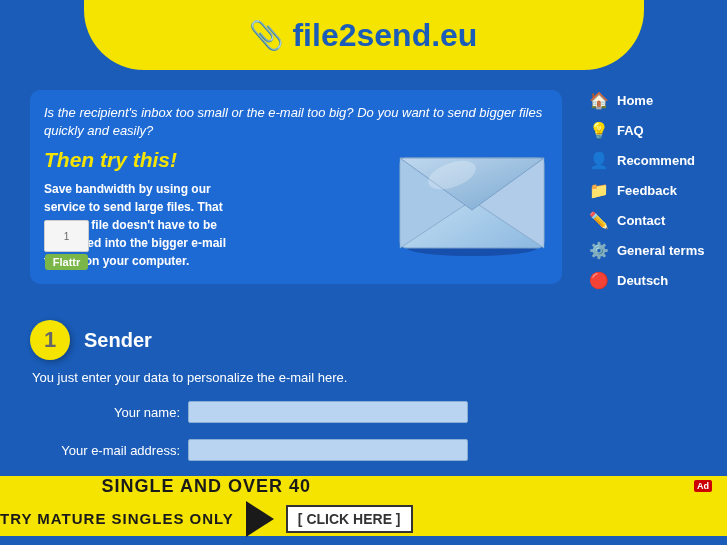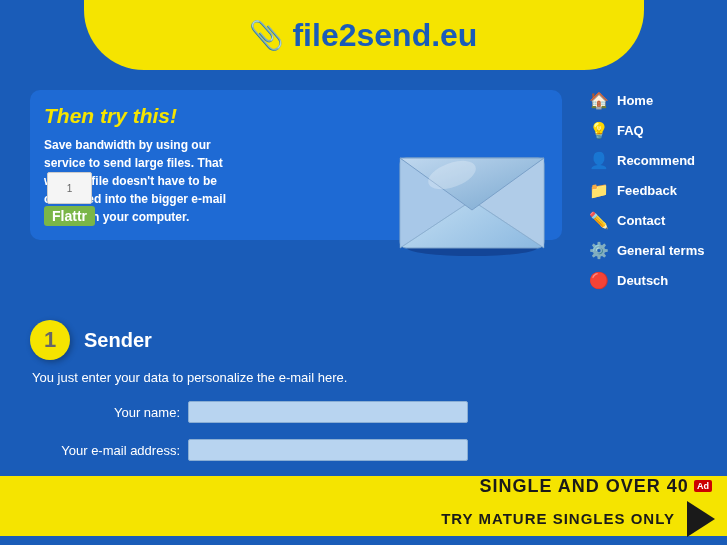--- a/index.html
+++ b/index.html
@@ -114,21 +114,21 @@
       display: flex;
       align-items: center;
       justify-content: center;
       font-size: 10px;
       color: #666;
       margin-bottom: 2px;
     }
     .flattr-btn {
       background: #7ab648;
       color: white;
-      font-size: 14px;
+      font-size: 11px;
       font-weight: bold;
       padding: 2px 8px;
       border-radius: 3px;
       cursor: pointer;
       text-align: center;
     }
 
     
     .nav-item {
       display: flex;
@@ -210,21 +210,21 @@
       outline: none;
     }
 
     
     #ad-banner {
       background: #f5e400;
       width: 100%;
       height: 60px;
       display: flex;
       align-items: center;
-      justify-content: flex-end;
+      justify-content: flex-start;
       position: relative;
       margin-top: 10px;
     }
     .ad-text {
       font-size: 18px;
       font-weight: 900;
       color: #1a1a1a;
       font-family: Impact, Arial Black, sans-serif;
       text-transform: uppercase;
       letter-spacing: 1px;
@@ -263,20 +263,21 @@
 <div id="header">
   <span class="logo-icon">📎</span>
   <span class="logo-text">file2send.eu</span>
 </div>
 
 <div id="main-layout">
 
   <div id="left-content">
 
     <div id="promo-box">
+      <div class="question-text">Is the recipient's inbox too small or the e-mail too big? Do you want to send bigger files quickly and easily?</div>
       <div class="then-try">Then try this!</div>
       <div class="desc-text">Save bandwidth by using our service to send large files. That way the file doesn't have to be converted into the bigger e-mail format on your computer.</div>
 
       <div class="flattr-area">
         <div class="flattr-thumb">
           <span>1</span>
         </div>
         <div class="flattr-btn">Flattr</div>
       </div>
 
@@ -362,16 +363,17 @@
     <input class="form-input" type="email" style="">
   </div>
 </div>
 
 <div id="ad-banner">
   <div style="text-align:center;">
     <div class="ad-text">SINGLE AND OVER 40</div>
     <div style="display:flex;align-items:center;justify-content:center;margin-top:4px;">
       <div class="ad-text" style="font-size:15px;">TRY MATURE SINGLES ONLY</div>
       <div class="ad-arrow"></div>
+      <div class="ad-click-btn">[ CLICK HERE ]</div>
     </div>
   </div>
   <div class="ad-badge">Ad</div>
 </div>
 
 </body></html>

